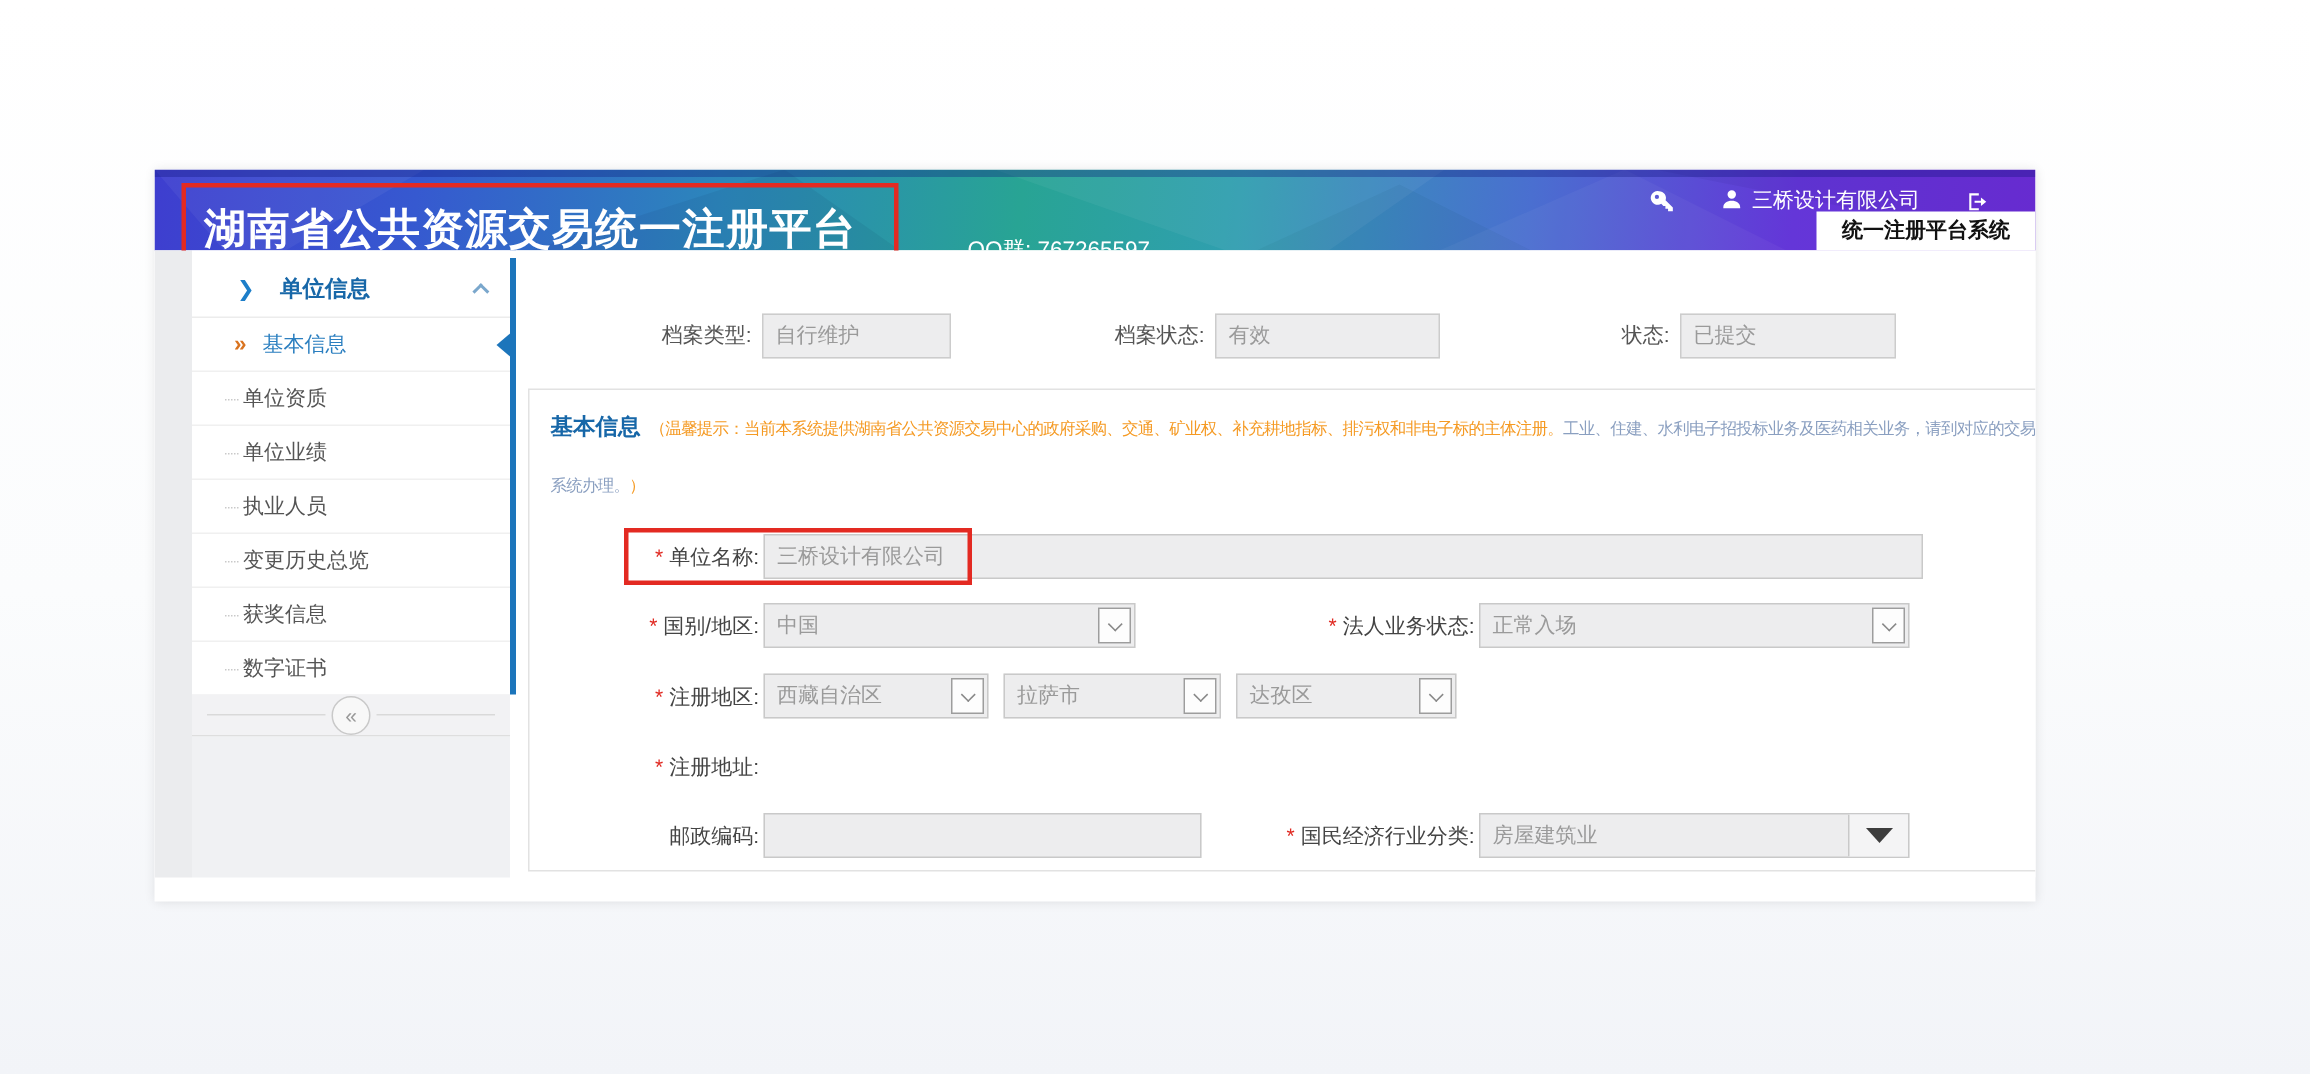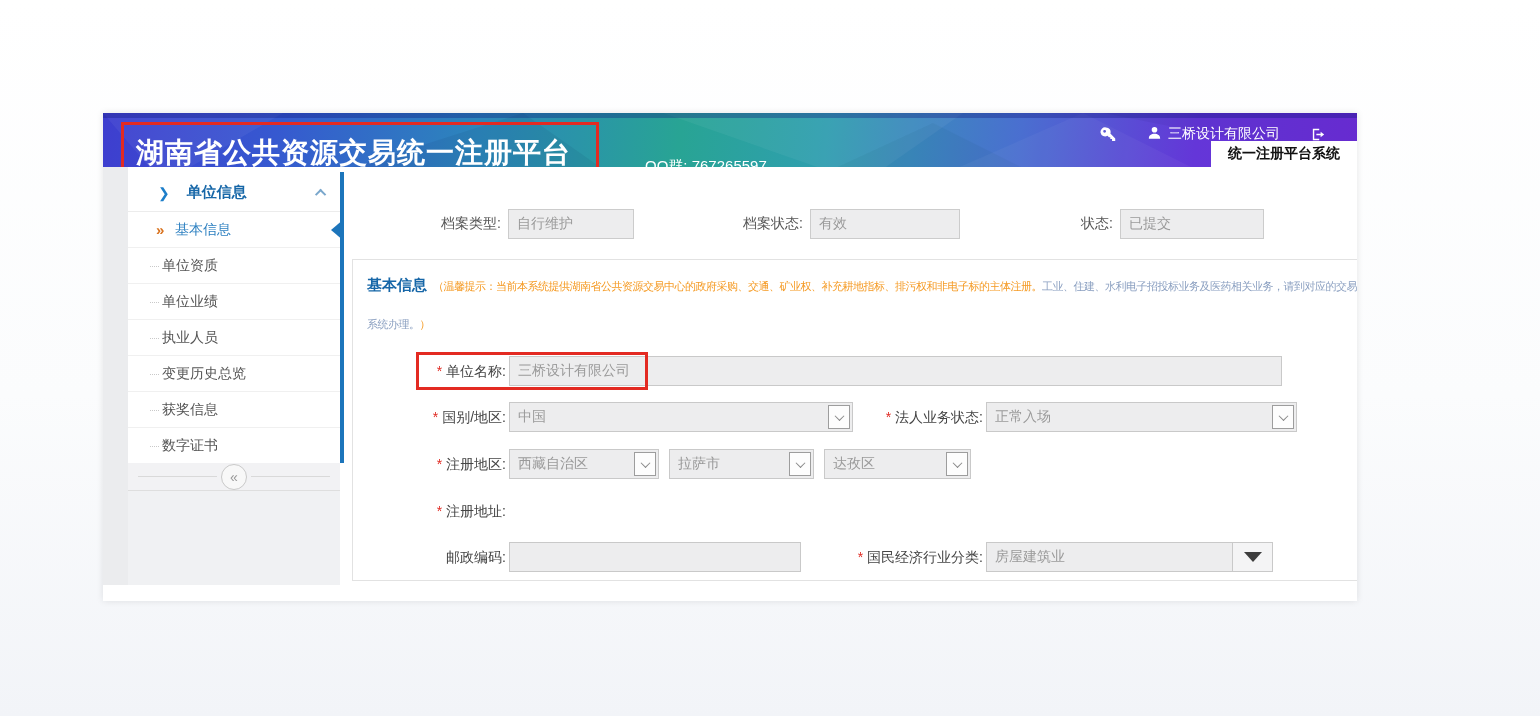--- a/index.html
+++ b/index.html
@@ -186,28 +186,28 @@
         <div class="panel">
           <div class="panel-head">
             <span class="panel-title">基本信息</span><span class="hint-o">（温馨提示：当前本系统提供湖南省公共资源交易中心的政府采购、交通、矿业权、补充耕地指标、排污权和非电子标的主体注册。</span><span class="hint-b">工业、住建、水利电子招投标业务及医药相关业务，请到对应的交易系统办理。</span><span class="hint-o">）</span>
           </div>
 
           <div class="flabel r1"><span class="req">*</span><span>单位名称:</span></div>
           <div class="ctrl r1" style="left:156px; width:773px;">三桥设计有限公司</div>
           <div class="anno-unit"></div>
 
           <div class="flabel r2"><span class="req">*</span><span>国别/地区:</span></div>
-          <div class="ctrl select r2" style="left:156px; width:344px;">
+          <div class="ctrl select r2" style="left:156px; width:248px;">
             <span>中国</span>
             <span class="sel-btn">
                 <span class="chev"></span>
               </span>
           </div>
           <div class="flabel2 r2"><span class="req">*</span><span>法人业务状态:</span></div>
-          <div class="ctrl select r2" style="left:633px; width:311px;">
+          <div class="ctrl select r2" style="left:633px; width:287px;">
             <span>正常入场</span>
             <span class="sel-btn">
                 <span class="chev"></span>
               </span>
           </div>
 
           <div class="flabel r3"><span class="req">*</span><span>注册地区:</span></div>
           <div class="ctrl select r3" style="left:156px; width:150px;">
             <span>西藏自治区</span>
             <span class="sel-btn">

